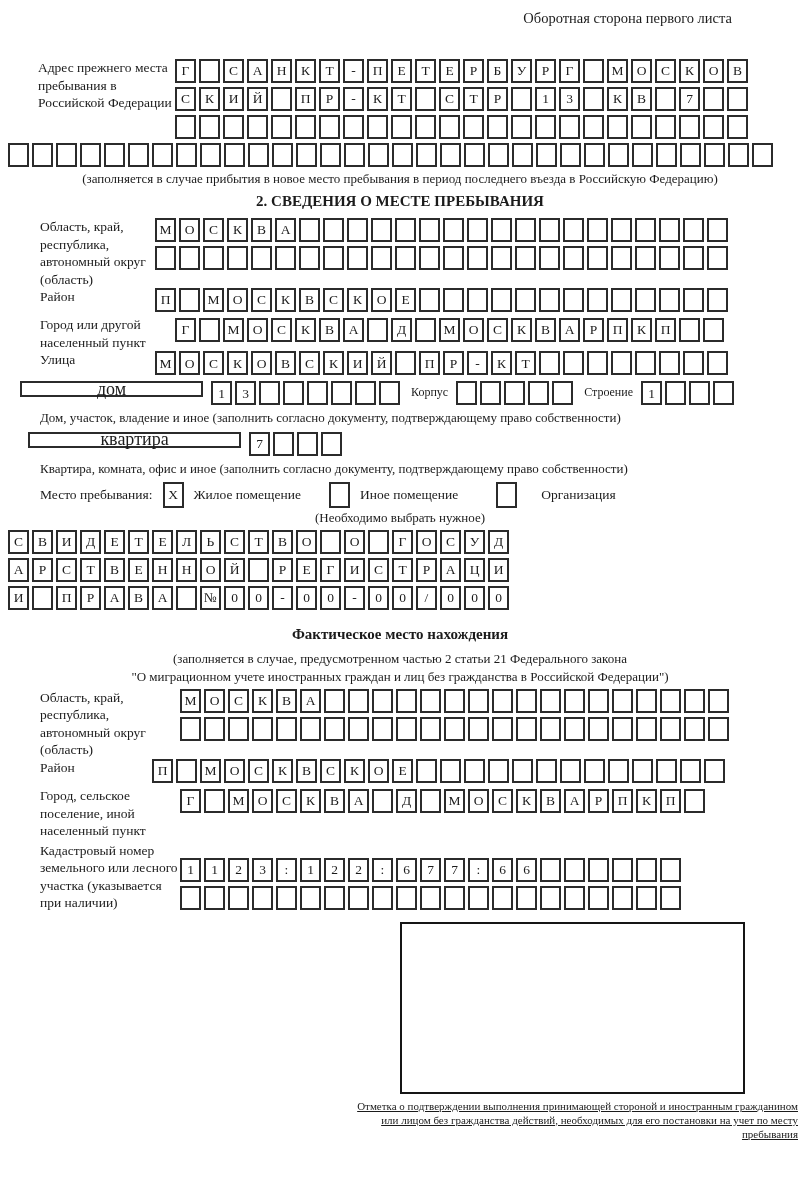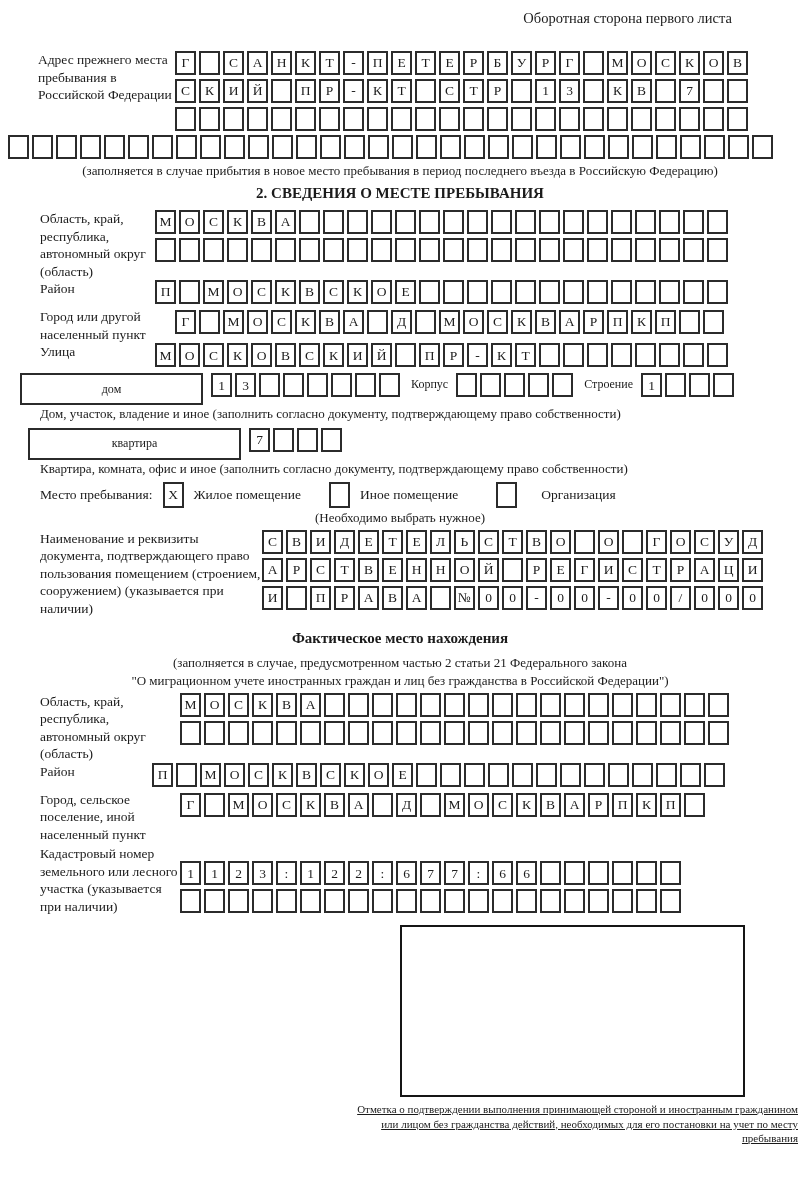--- a/index.html
+++ b/index.html
@@ -2,36 +2,36 @@
 <html><head>
 <meta charset="utf-8">
 <style>
   * { margin:0; padding:0; box-sizing:border-box; }
   html,body { background:#ffffff; }
   body {
     width:800px; height:1180px; overflow:hidden;
     font-family:"Liberation Serif","DejaVu Serif",serif;
     color:#1b1b1b; position:relative; padding:10px 8px 0 8px;
   }
-  .hdr-right { text-align:right; padding-right:60px; font-size:14.5px; margin-bottom:24px; }
+  .hdr-right { text-align:right; padding-right:60px; font-size:14.5px; margin-bottom:32px; }
   .frow { display:flex; align-items:flex-start; }
   .lbl { font-size:13.5px; line-height:1.3; }
   .cells-col { display:flex; flex-direction:column; }
   .cellrow { display:flex; flex-wrap:nowrap; margin-bottom:4px; }
   .cell {
     display:inline-flex; justify-content:center; align-items:center;
     width:21px; height:24px; margin-right:3px; border:2px solid #2b2b2b;
     font-size:13.5px; line-height:1; background:#fff; flex:0 0 auto;
   }
   .note { font-size:13px; line-height:1.25; }
   .note-center { text-align:center; font-size:13px; margin:2px 0 4px 0; }
   .sec-title { text-align:center; font-weight:bold; font-size:15px; margin:6px 0 8px 0; }
   .widebox {
-    border:2px solid #2b2b2b; height:32px; display:flex; align-items:center;
-    justify-content:center; font-size:12px; margin-right:8px; flex:0 0 auto;
+    border:2px solid #2b2b2b; height:16px; display:flex; align-items:center;
+    justify-content:center; font-size:18px; margin-right:8px; flex:0 0 auto;
   }
   .inline-lbl { font-size:12px; margin:4px 8px 0 8px; white-space:nowrap; }
   .cbox {
     display:inline-flex; justify-content:center; align-items:center;
     width:21px; height:26px; border:2px solid #2b2b2b; font-size:13.5px;
     margin:0 10px; flex:0 0 auto;
   }
   .stamp-box { width:345px; height:172px; border:2px solid #151515; margin-left:392px; margin-top:8px; background:#fff; }
   .stamp-caption { width:452px; margin-left:338px; text-align:right; font-size:11px; line-height:1.3; margin-top:5px;text-decoration:underline; }
   .mt2{margin-top:2px;} .mt4{margin-top:4px;}
@@ -356,21 +356,20 @@
   <span class="cbox">X</span>
   <span class="lbl">Жилое помещение</span>
   <span class="cbox" style="margin-left:28px;"></span>
   <span class="lbl">Иное помещение</span>
   <span class="cbox" style="margin-left:38px;"></span>
   <span class="lbl" style="margin-left:14px;">Организация</span>
 </div>
 <div class="note-center">(Необходимо выбрать нужное)</div>
 
 <div class="frow mt4">
-  <div class="lbl" style="margin-left:32px; width:222px;">Наименование и реквизиты документа, подтверждающего право пользования помещением (строением, сооружением) (указывается при наличии)</div>
   <div class="cells-col">
     <div class="cellrow">
         <span class="cell">С</span>
         <span class="cell">В</span>
         <span class="cell">И</span>
         <span class="cell">Д</span>
         <span class="cell">Е</span>
         <span class="cell">Т</span>
         <span class="cell">Е</span>
         <span class="cell">Л</span>

